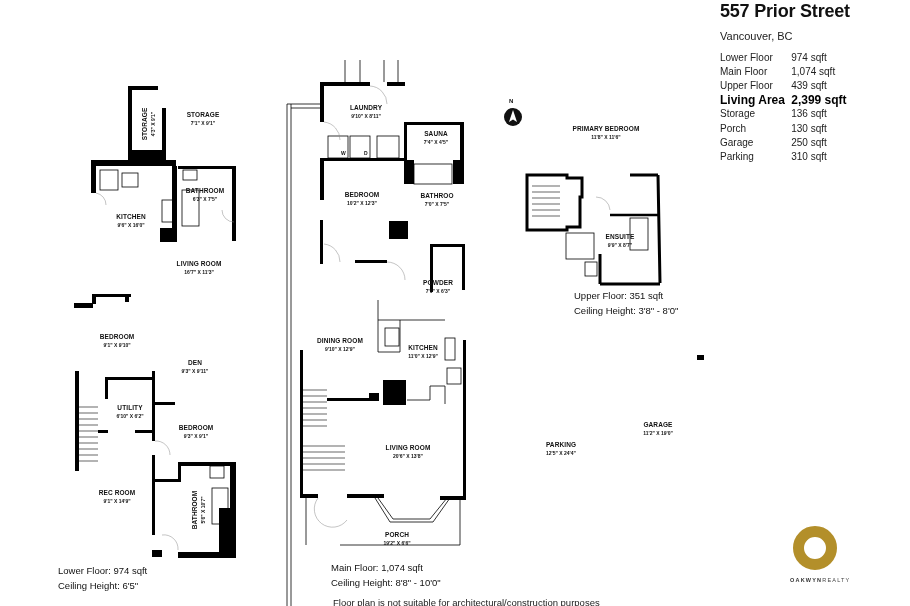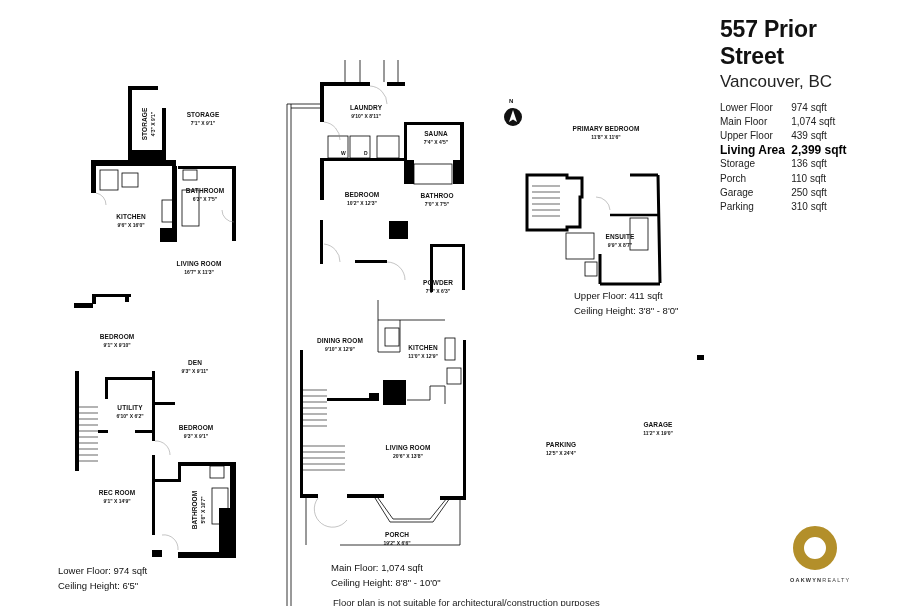--- a/index.html
+++ b/index.html
@@ -5,22 +5,22 @@
   html,body{margin:0;padding:0;background:#fff;}
   body{width:910px;height:606px;position:relative;overflow:hidden;font-family:"Liberation Sans",sans-serif;color:#111;}
   .abs{position:absolute;}
   svg.plan{position:absolute;left:0;top:0;}
   .rl{position:absolute;text-align:center;transform:translateX(-50%);white-space:nowrap;}
   .rl .n{font-size:6.5px;font-weight:bold;letter-spacing:0.1px;display:block;}
   .rl .d{font-size:5px;font-weight:bold;display:block;margin-top:2px;}
   .rl.vert{transform:translate(-50%,-50%) rotate(-90deg);}
   .floor-cap{position:absolute;font-size:9.5px;line-height:15px;color:#111;}
   .info{position:absolute;left:720px;top:0;width:135px;}
-  .info .title{font-size:23px;font-weight:bold;margin-top:16px;letter-spacing:-0.2px;}
-  .info .city{font-size:17px;margin-top:2px;color:#222;}
+  .info .title{font-size:18px;font-weight:bold;margin-top:1px;letter-spacing:-0.2px;}
+  .info .city{font-size:11px;margin-top:8px;color:#222;}
   .info table{border-collapse:collapse;margin-top:8px;width:132px;}
   .info td{font-size:10px;padding:0;height:14.2px;color:#222;}
   .info td.v{text-align:left;}
   .info tr.bold td{font-weight:bold;font-size:12px;color:#000;}
   .disclaimer{position:absolute;left:333px;top:597px;font-size:9.5px;color:#222;}
   .compass{position:absolute;left:503px;top:98px;}
   .compass .nlbl{font-size:6px;font-weight:bold;position:absolute;left:6px;top:0;}
   .logo{position:absolute;left:790px;top:526px;}
   .logo .ring{width:44px;height:44px;border-radius:50%;border:11px solid #B38F2A;box-sizing:border-box;margin-left:3px;}
   .logo .brand{font-size:5.5px;letter-spacing:1.2px;color:#444;margin-top:7px;}
@@ -288,21 +288,21 @@
 
 <div class="floor-cap" style="left:58px;top:563px;">
   <div>Lower Floor: 974 sqft</div>
   <div>Ceiling Height: 6'5"</div>
 </div>
 <div class="floor-cap" style="left:307px;top:560px;margin-left:24px;">
   <div>Main Floor: 1,074 sqft</div>
   <div>Ceiling Height: 8'8" - 10'0"</div>
 </div>
 <div class="floor-cap" style="left:574px;top:288px;">
-  <div>Upper Floor: 411 sqft</div>
+  <div>Upper Floor: 351 sqft</div>
   <div>Ceiling Height: 3'8" - 8'0"</div>
 </div>
 
 <div class="compass">
   <span class="nlbl">N</span>
   <svg width="20" height="30" style="position:absolute;left:0;top:9px;">
     <circle cx="10" cy="10" r="9" fill="#111"></circle>
     <path d="M10 3 L14 15 L10 12.5 L6 15 Z" fill="#fff"></path>
   </svg>
 </div>
@@ -327,21 +327,21 @@
     <tr class="bold">
           <td>Living Area</td>
           <td class="v">2,399 sqft</td>
         </tr>
     <tr>
           <td>Storage</td>
           <td class="v">136 sqft</td>
         </tr>
     <tr>
           <td>Porch</td>
-          <td class="v">110 sqft</td>
+          <td class="v">130 sqft</td>
         </tr>
     <tr>
           <td>Garage</td>
           <td class="v">250 sqft</td>
         </tr>
     <tr>
           <td>Parking</td>
           <td class="v">310 sqft</td>
         </tr>
   </tbody>

